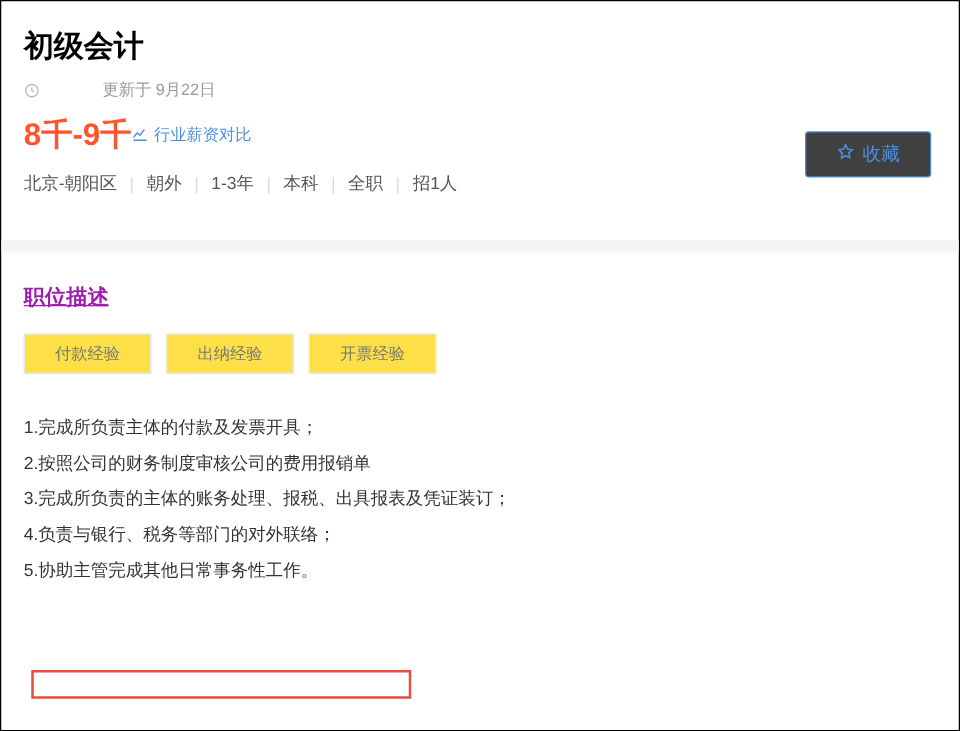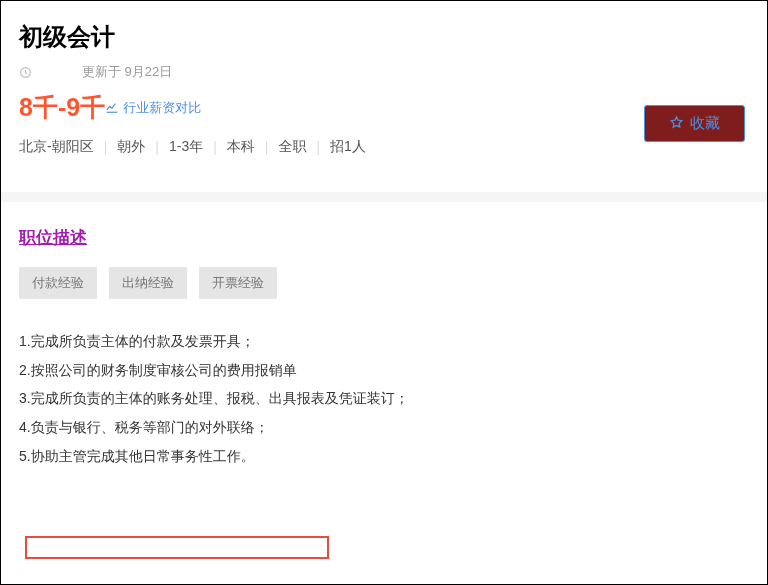--- a/index.html
+++ b/index.html
@@ -57,21 +57,21 @@
   .meta-row .sep {
     color: #ddd;
     margin: 0 10px;
   }
   .fav-btn {
     position: absolute;
     right: 22px;
     top: 104px;
     border: 1px solid #4a90e2;
     color: #4a90e2;
-    background: #7f1d1d;
+    background: #404040;
     padding: 8px 24px;
     font-size: 15px;
     border-radius: 3px;
     cursor: pointer;
     display: inline-flex;
     align-items: center;
   }
   .fav-btn .icon { margin-right: 6px; }
   .divider {
     height: 10px;
@@ -87,22 +87,22 @@
   }
   .tags {
     display: flex;
     gap: 12px;
     margin-bottom: 28px;
   }
   .tag {
     border: 1px solid #e6e6e6;
     color: #777;
     font-size: 13px;
-    padding: 6px 12px;
-    background: #e5e5e5;
+    padding: 6px 24px;
+    background: #fde047;
   }
   .desc-list {
     font-size: 14px;
     color: #333;
     line-height: 2.05;
   }
   .req-title {
     font-size: 14px;
     color: #333;
     line-height: 2.05;

